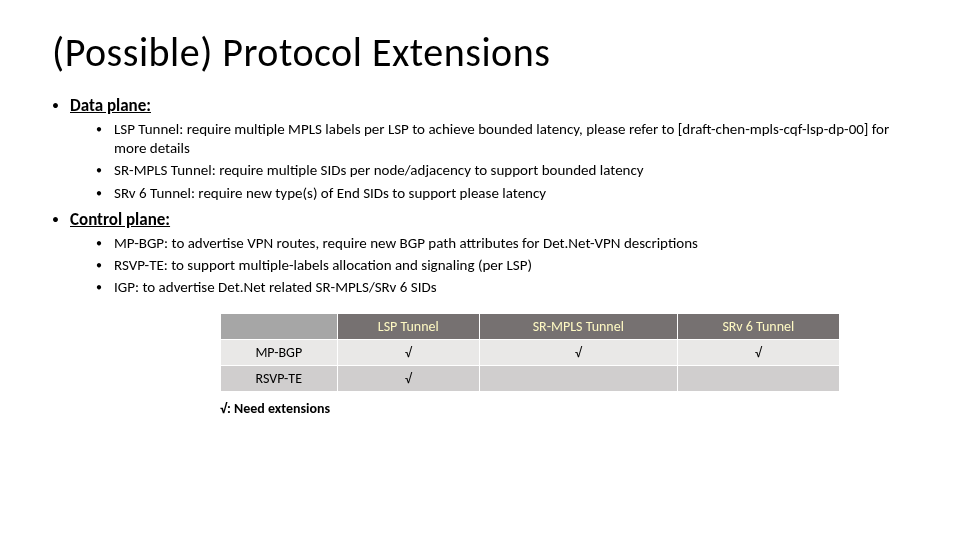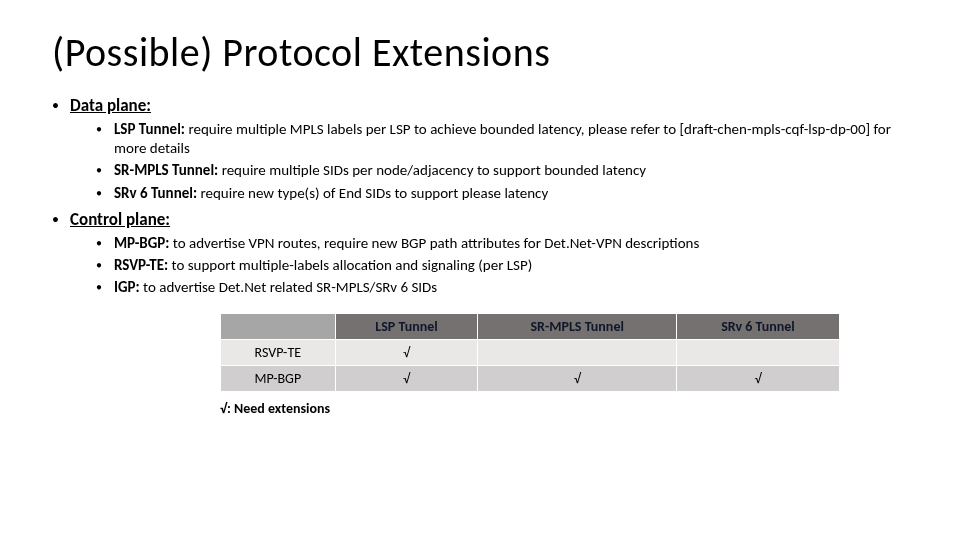--- a/index.html
+++ b/index.html
@@ -4,25 +4,25 @@
 <style>
   * { box-sizing: border-box; margin: 0; padding: 0; }
   html, body { width: 960px; height: 540px; background: #fff; font-family: "Calibri", "Segoe UI", Arial, sans-serif; color: #000; }
   .slide { padding: 28px 52px 20px 52px; }
   .title { font-size: 40px; font-weight: 400; letter-spacing: 0.5px; margin-bottom: 18px; }
   .lvl1 { margin: 6px 0 4px 0; padding-left: 18px; position: relative; font-size: 17px; }
   .lvl1 .bullet { position: absolute; left: 0; top: 2px; font-size: 14px; }
   .lvl1 .label { font-weight: 700; text-decoration: underline; }
   .lvl2 { margin: 3px 0 3px 44px; padding-left: 18px; position: relative; font-size: 15px; line-height: 1.28; }
   .lvl2 .bullet { position: absolute; left: 0; top: 2px; font-size: 12px; }
-  .lvl2 b { font-weight: 700; text-align: right; }
+  .lvl2 b { font-weight: 400; text-align: right; }
   .table-wrap { margin: 16px 0 6px 168px; width: 620px; }
   table { border-collapse: collapse; width: 100%; font-size: 14px; }
   th, td { border: 1px solid #fff; text-align: center; padding: 4px 8px; }
-  thead th { background: #767171; color: #0f172a; font-weight: 700; }
+  thead th { background: #767171; color: #fef9c3; font-weight: 400; }
   thead th.corner { background: #a6a6a6; }
   tbody tr:nth-child(odd) td { background: #e9e8e7; }
   tbody tr:nth-child(even) td { background: #d0cece; }
   tbody td.rowhead { font-weight: 400; }
   .legend { margin: 8px 0 1px 168px; font-size: 14px; font-weight: 700; }
 </style>
 </head>
 <body>
 
 <div class="slide">
@@ -67,29 +67,29 @@
       <thead>
         <tr>
           <th class="corner"></th>
           <th>LSP Tunnel</th>
           <th>SR-MPLS Tunnel</th>
           <th>SRv 6 Tunnel</th>
         </tr>
       </thead>
       <tbody>
         <tr>
+          <td class="rowhead">MP-BGP</td>
+          <td>√</td>
+          <td>√</td>
+          <td>√</td>
+        </tr>
+        <tr>
           <td class="rowhead">RSVP-TE</td>
           <td>√</td>
           <td></td>
           <td></td>
-        </tr>
-        <tr>
-          <td class="rowhead">MP-BGP</td>
-          <td>√</td>
-          <td>√</td>
-          <td>√</td>
         </tr>
       </tbody>
     </table>
   </div>
 
   <div class="legend">√: Need extensions</div>
 </div>
 
 </body></html>

